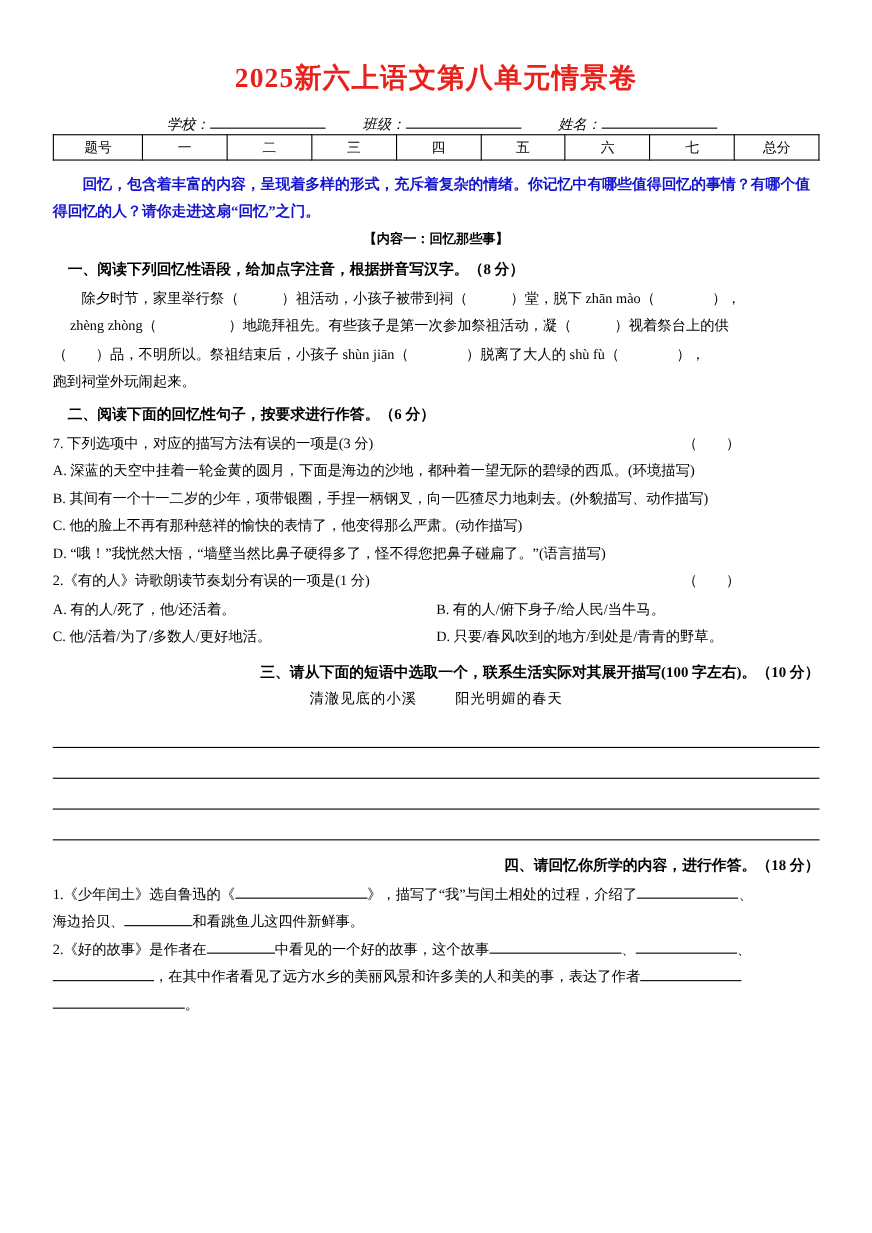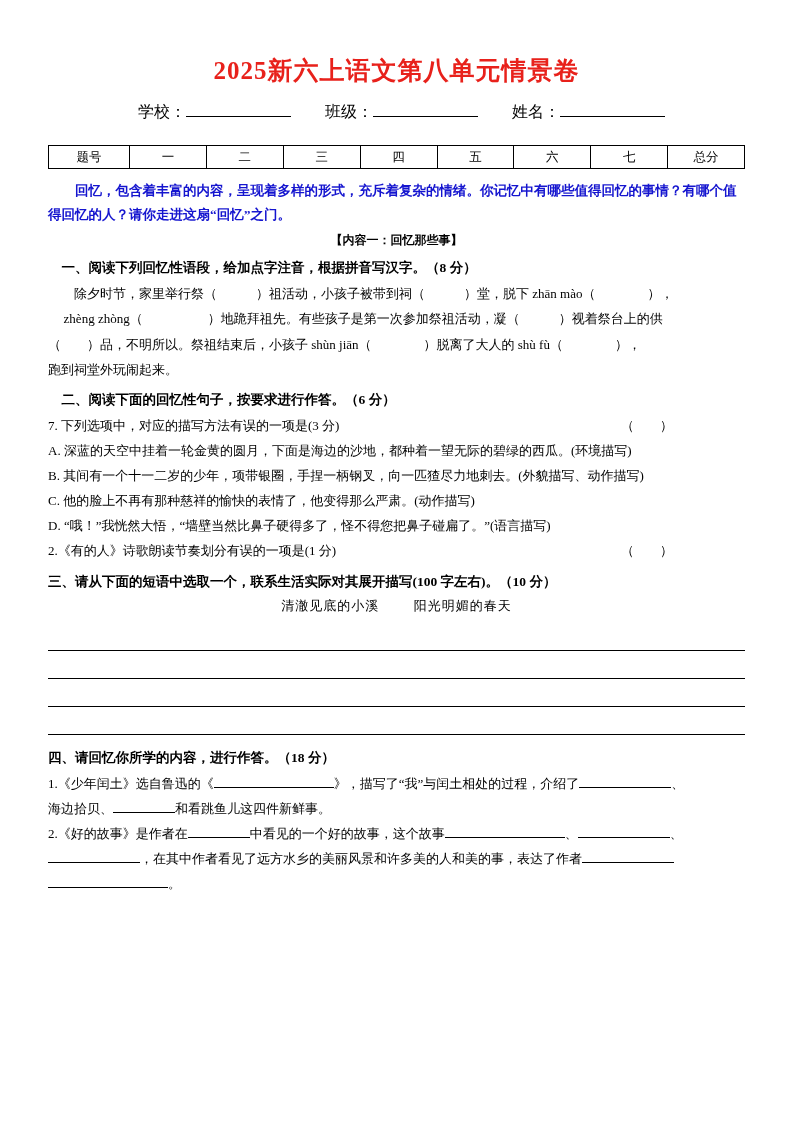--- a/index.html
+++ b/index.html
@@ -28,23 +28,23 @@
     font-weight: bold;
     font-size: 25px;
     letter-spacing: 1px;
     margin: 12px 0 14px 0;
     font-family: "Liberation Serif", "DejaVu Serif", serif;
   }
   .idline {
     display: flex;
     justify-content: center;
     gap: 34px;
-    font-size: 16px;
-    margin-bottom: 22px;
+    font-size: 13px;
     padding-left: 10px;
+    font-style: italic;
   }
   .idline .item {
     white-space: nowrap;
   }
   .blank-ul {
     display: inline-block;
     border-bottom: 1px solid #000;
     height: 15px;
   }
   table.scoretable {
@@ -79,20 +79,21 @@
     margin: 6px 0 9px 0;
   }
   .qhead {
     font-weight: bold;
     font-size: 13.5px;
     margin: 10px 0 5px 0;
     text-indent: 1em;
   }
   .qhead.noindent {
     text-indent: 0;
+    text-align: right;
   }
   .para {
     font-size: 13px;
     line-height: 1.78;
     margin: 0 0 2px 0;
   }
   .para.ind {
     text-indent: 2em;
   }
   .ul-m { display: inline-block; border-bottom: 1px solid #000; width: 62px; height: 13px; }
@@ -170,20 +171,30 @@
   <div class="opts">
     <div class="para">A. 深蓝的天空中挂着一轮金黄的圆月，下面是海边的沙地，都种着一望无际的碧绿的西瓜。(环境描写)</div>
     <div class="para">B. 其间有一个十一二岁的少年，项带银圈，手捏一柄钢叉，向一匹猹尽力地刺去。(外貌描写、动作描写)</div>
     <div class="para">C. 他的脸上不再有那种慈祥的愉快的表情了，他变得那么严肃。(动作描写)</div>
     <div class="para">D. “哦！”我恍然大悟，“墙壁当然比鼻子硬得多了，怪不得您把鼻子碰扁了。”(语言描写)</div>
   </div>
   <div class="para" style="display:flex;justify-content:space-between">
     <span>2.《有的人》诗歌朗读节奏划分有误的一项是(1 分)</span>
     <span style="padding-right:72px">（　　）</span>
   </div>
+  <div class="opts">
+    <div class="opt-row">
+      <span class="half para">A. 有的人/死了，他/还活着。</span>
+      <span class="half para">B. 有的人/俯下身子/给人民/当牛马。</span>
+    </div>
+    <div class="opt-row">
+      <span class="half para">C. 他/活着/为了/多数人/更好地活。</span>
+      <span class="half para">D. 只要/春风吹到的地方/到处是/青青的野草。</span>
+    </div>
+  </div>
 
   <div class="qhead noindent">三、请从下面的短语中选取一个，联系生活实际对其展开描写(100 字左右)。（10 分）</div>
   <div class="choose-list">
     <span>清澈见底的小溪</span>
     <span class="inline-gap"></span>
     <span>阳光明媚的春天</span>
   </div>
   <div class="writelines">
     <div class="line"></div>
     <div class="line"></div>

